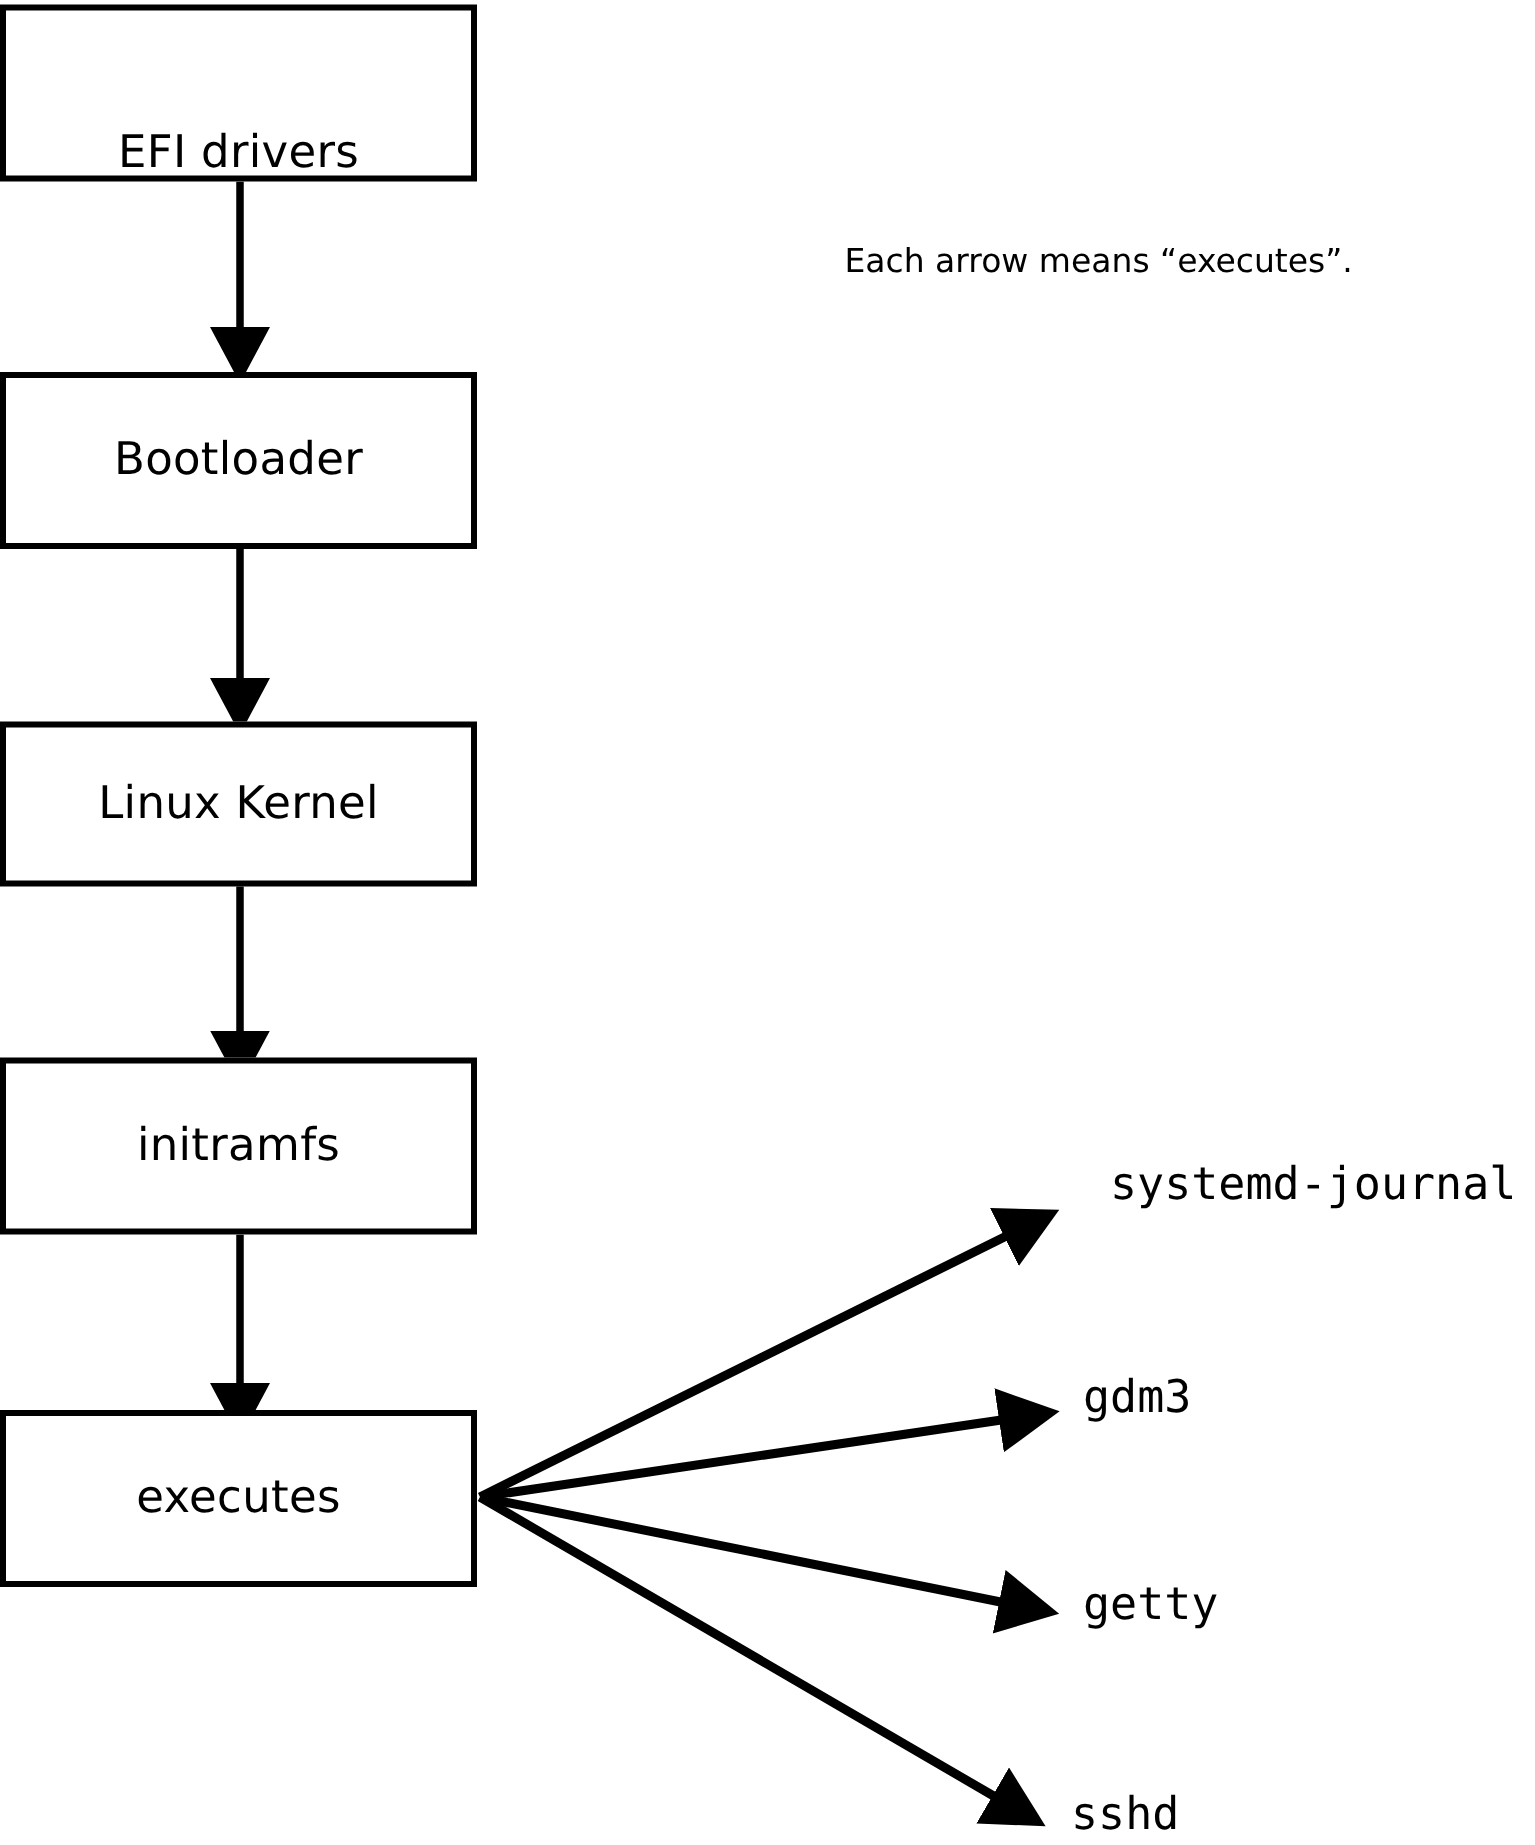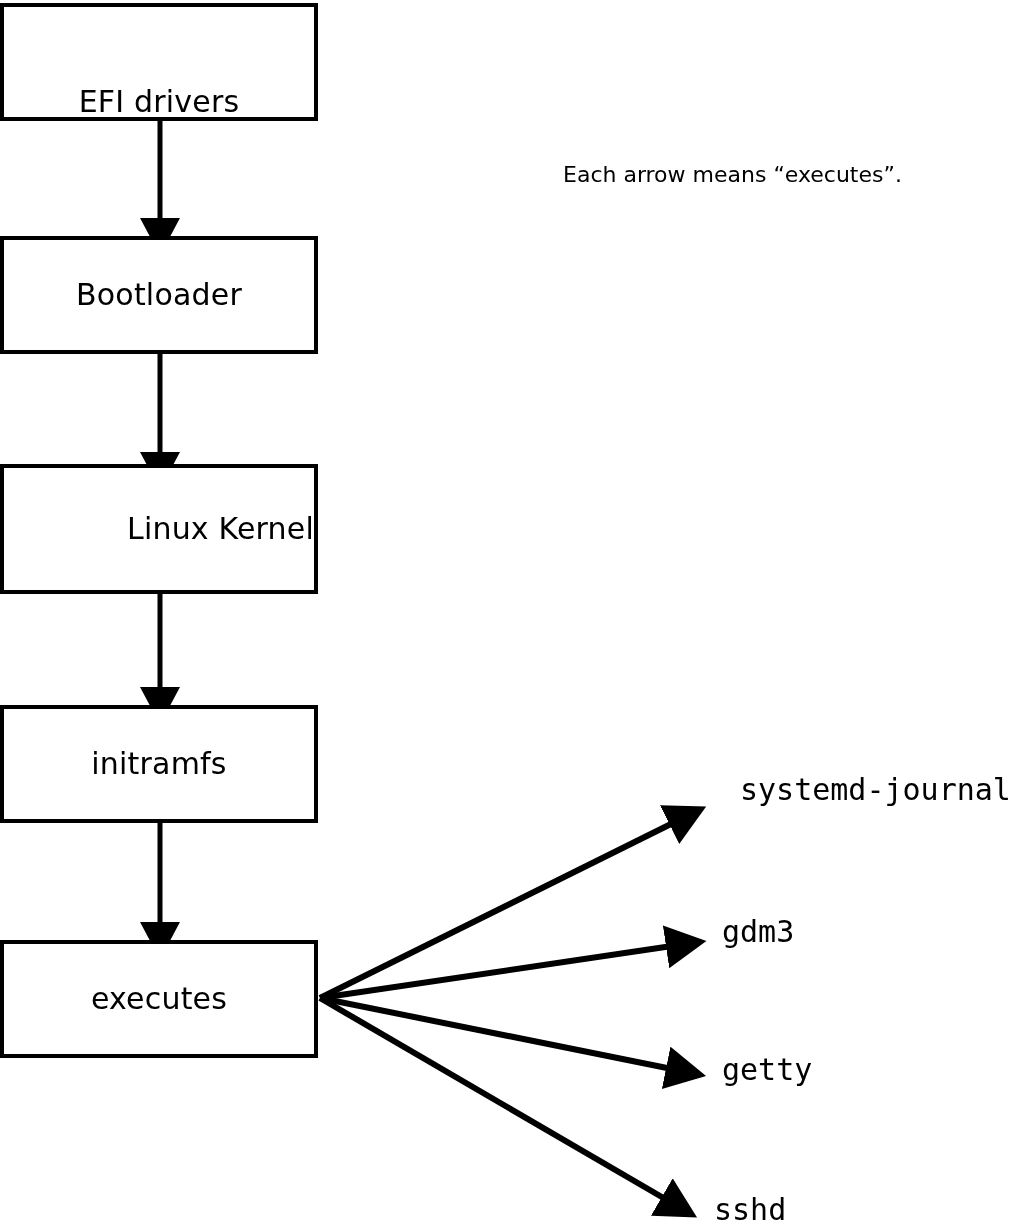--- a/index.html
+++ b/index.html
@@ -88,25 +88,25 @@
       <line x1="320" y1="998" x2="672" y2="946" stroke="#000000" stroke-width="6" marker-end="url(#arrowhead-fan)"></line>
       <line x1="320" y1="998" x2="672" y2="1069" stroke="#000000" stroke-width="6" marker-end="url(#arrowhead-fan)"></line>
       <line x1="320" y1="998" x2="667" y2="1200" stroke="#000000" stroke-width="6" marker-end="url(#arrowhead-fan)"></line>
     </g>
   </svg>
 
   <div class="node-box" style="left:0px; top:3px; width:318px; height:118px;align-items:flex-end;">
     <span class="node-label">EFI drivers</span>
   </div>
 
-  <div class="node-box" style="left:0px; top:236px; width:318px; height:118px;">
+  <div class="node-box" style="left:0px; top:248px; width:318px; height:118px;">
     <span class="node-label">Bootloader</span>
   </div>
 
-  <div class="node-box" style="left:0px; top:464px; width:318px; height:130px;justify-content:flex-end;">
+  <div class="node-box" style="left:0px; top:481px; width:318px; height:110px;">
     <span class="node-label">Linux Kernel</span>
   </div>
 
   <div class="node-box" style="left:0px; top:705px; width:318px; height:118px;">
     <span class="node-label">initramfs</span>
   </div>
 
   <div class="node-box" style="left:0px; top:940px; width:318px; height:118px;">
     <span class="node-label">executes</span>
   </div>

